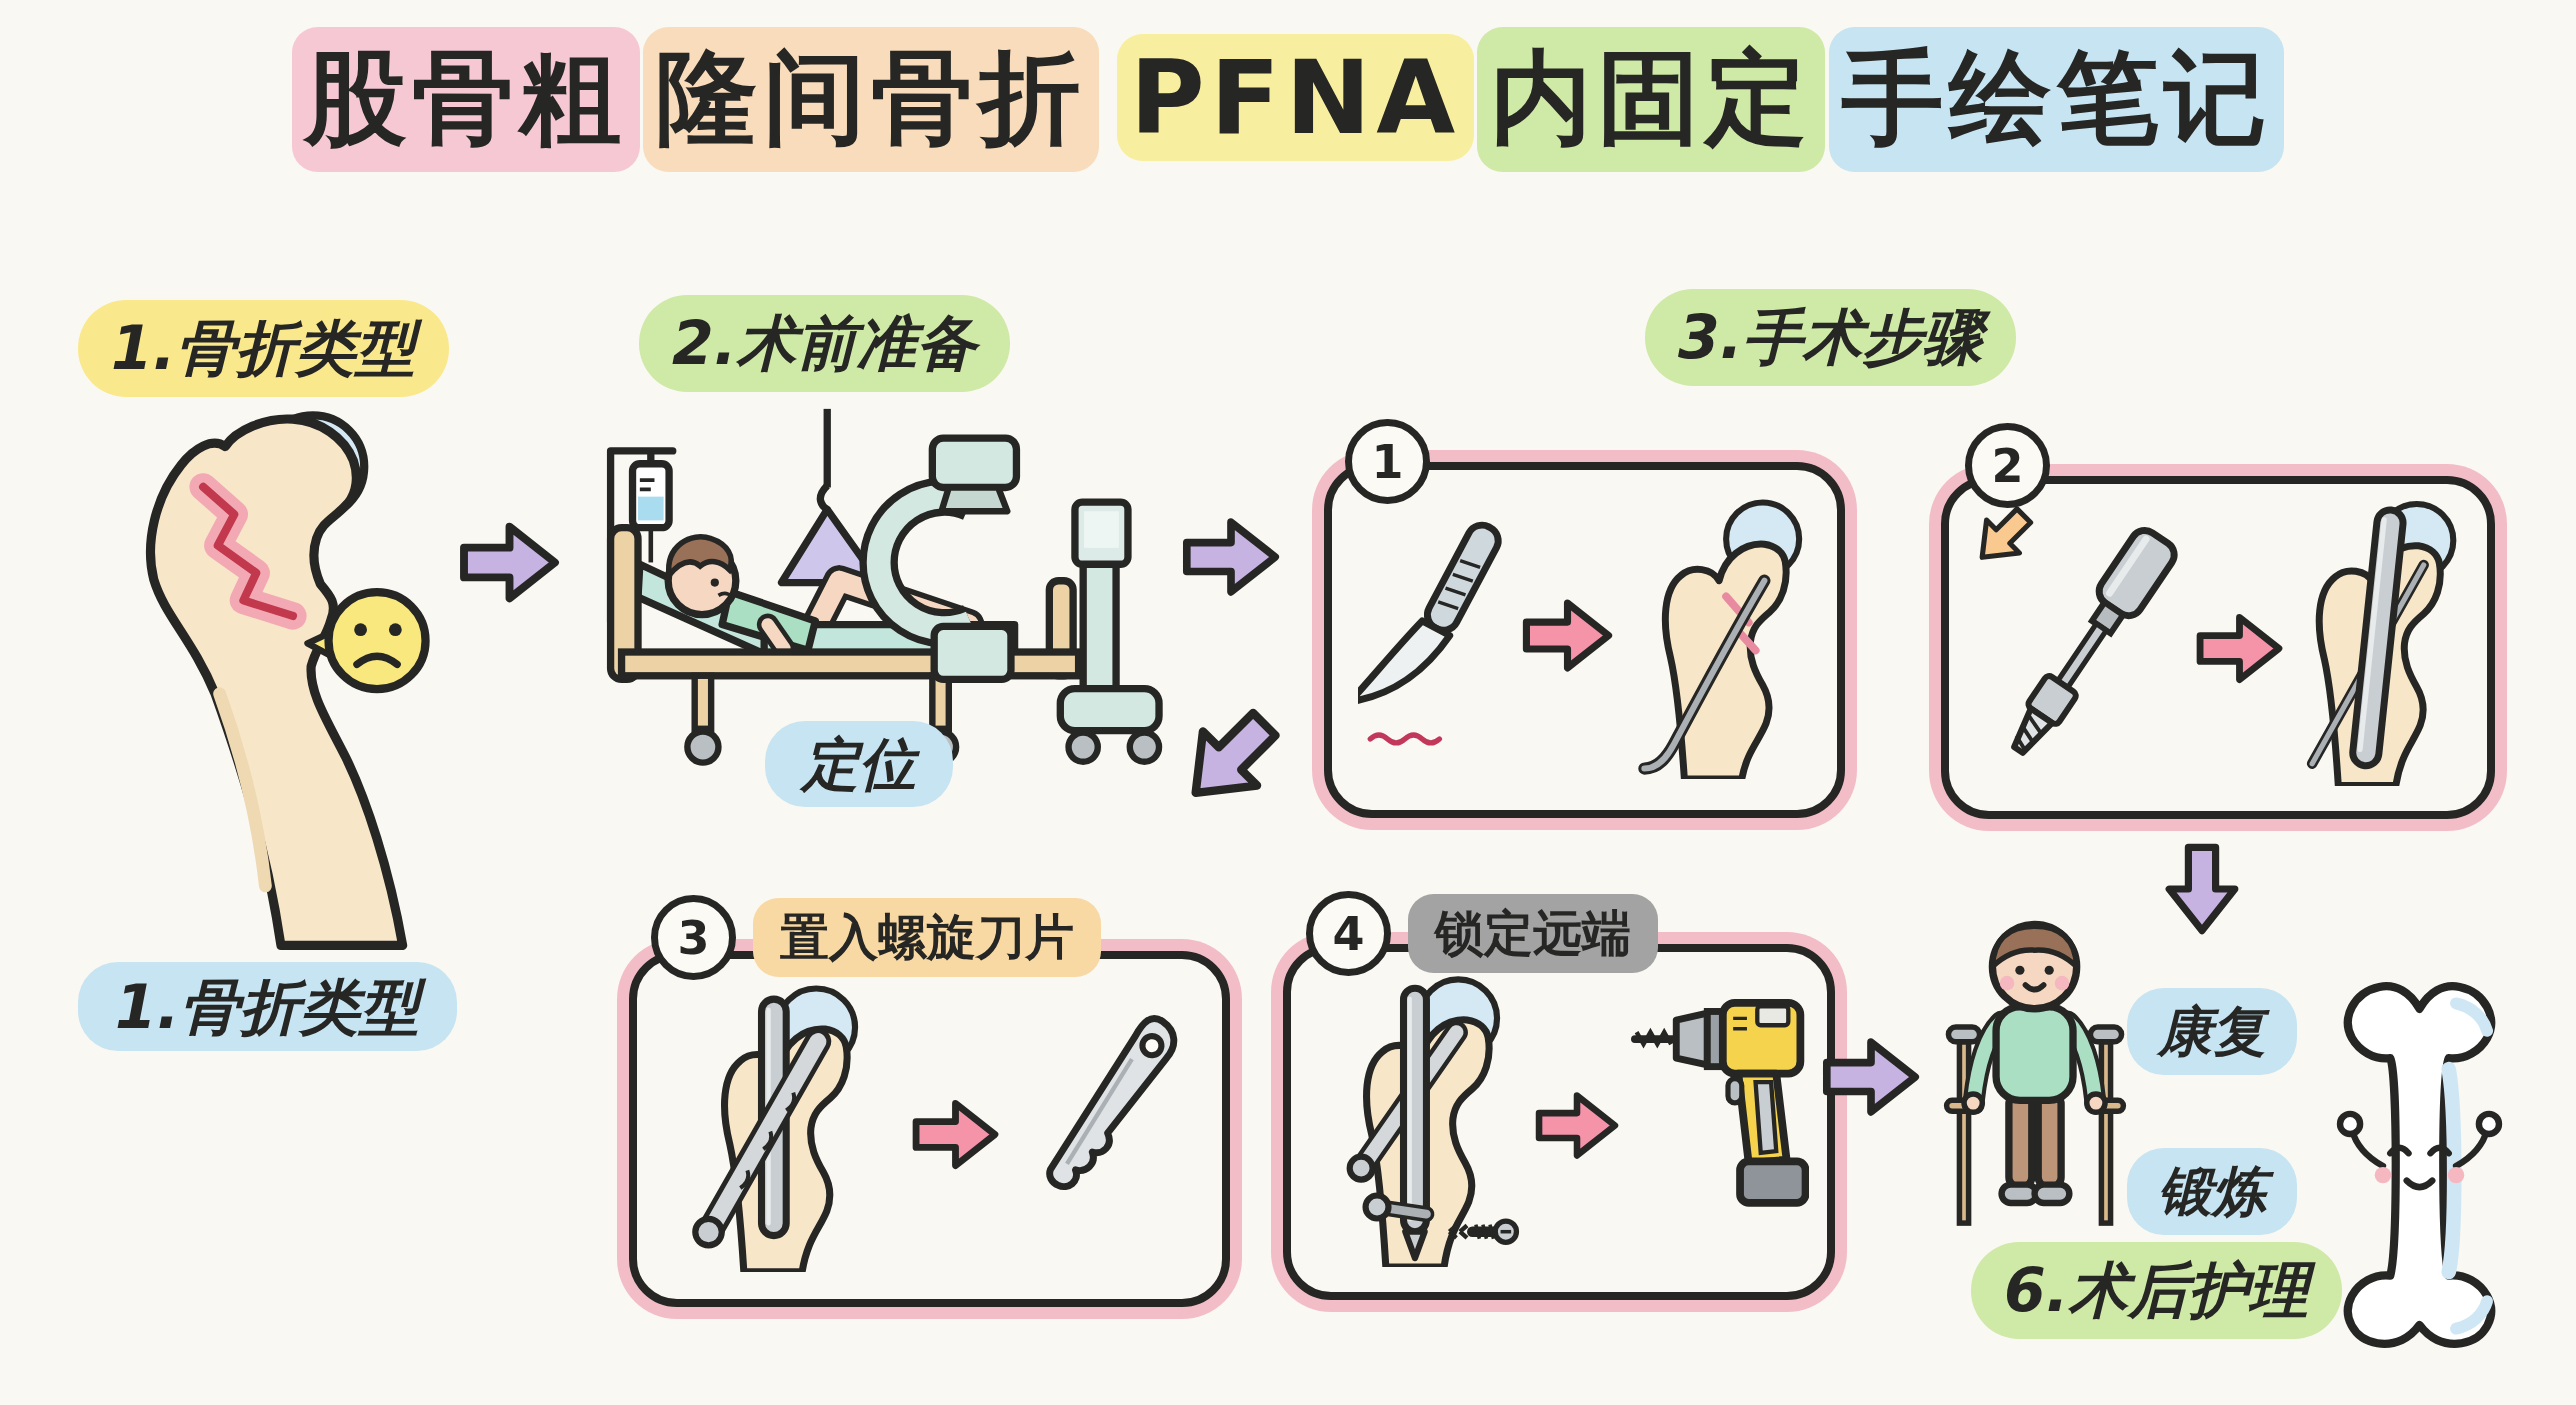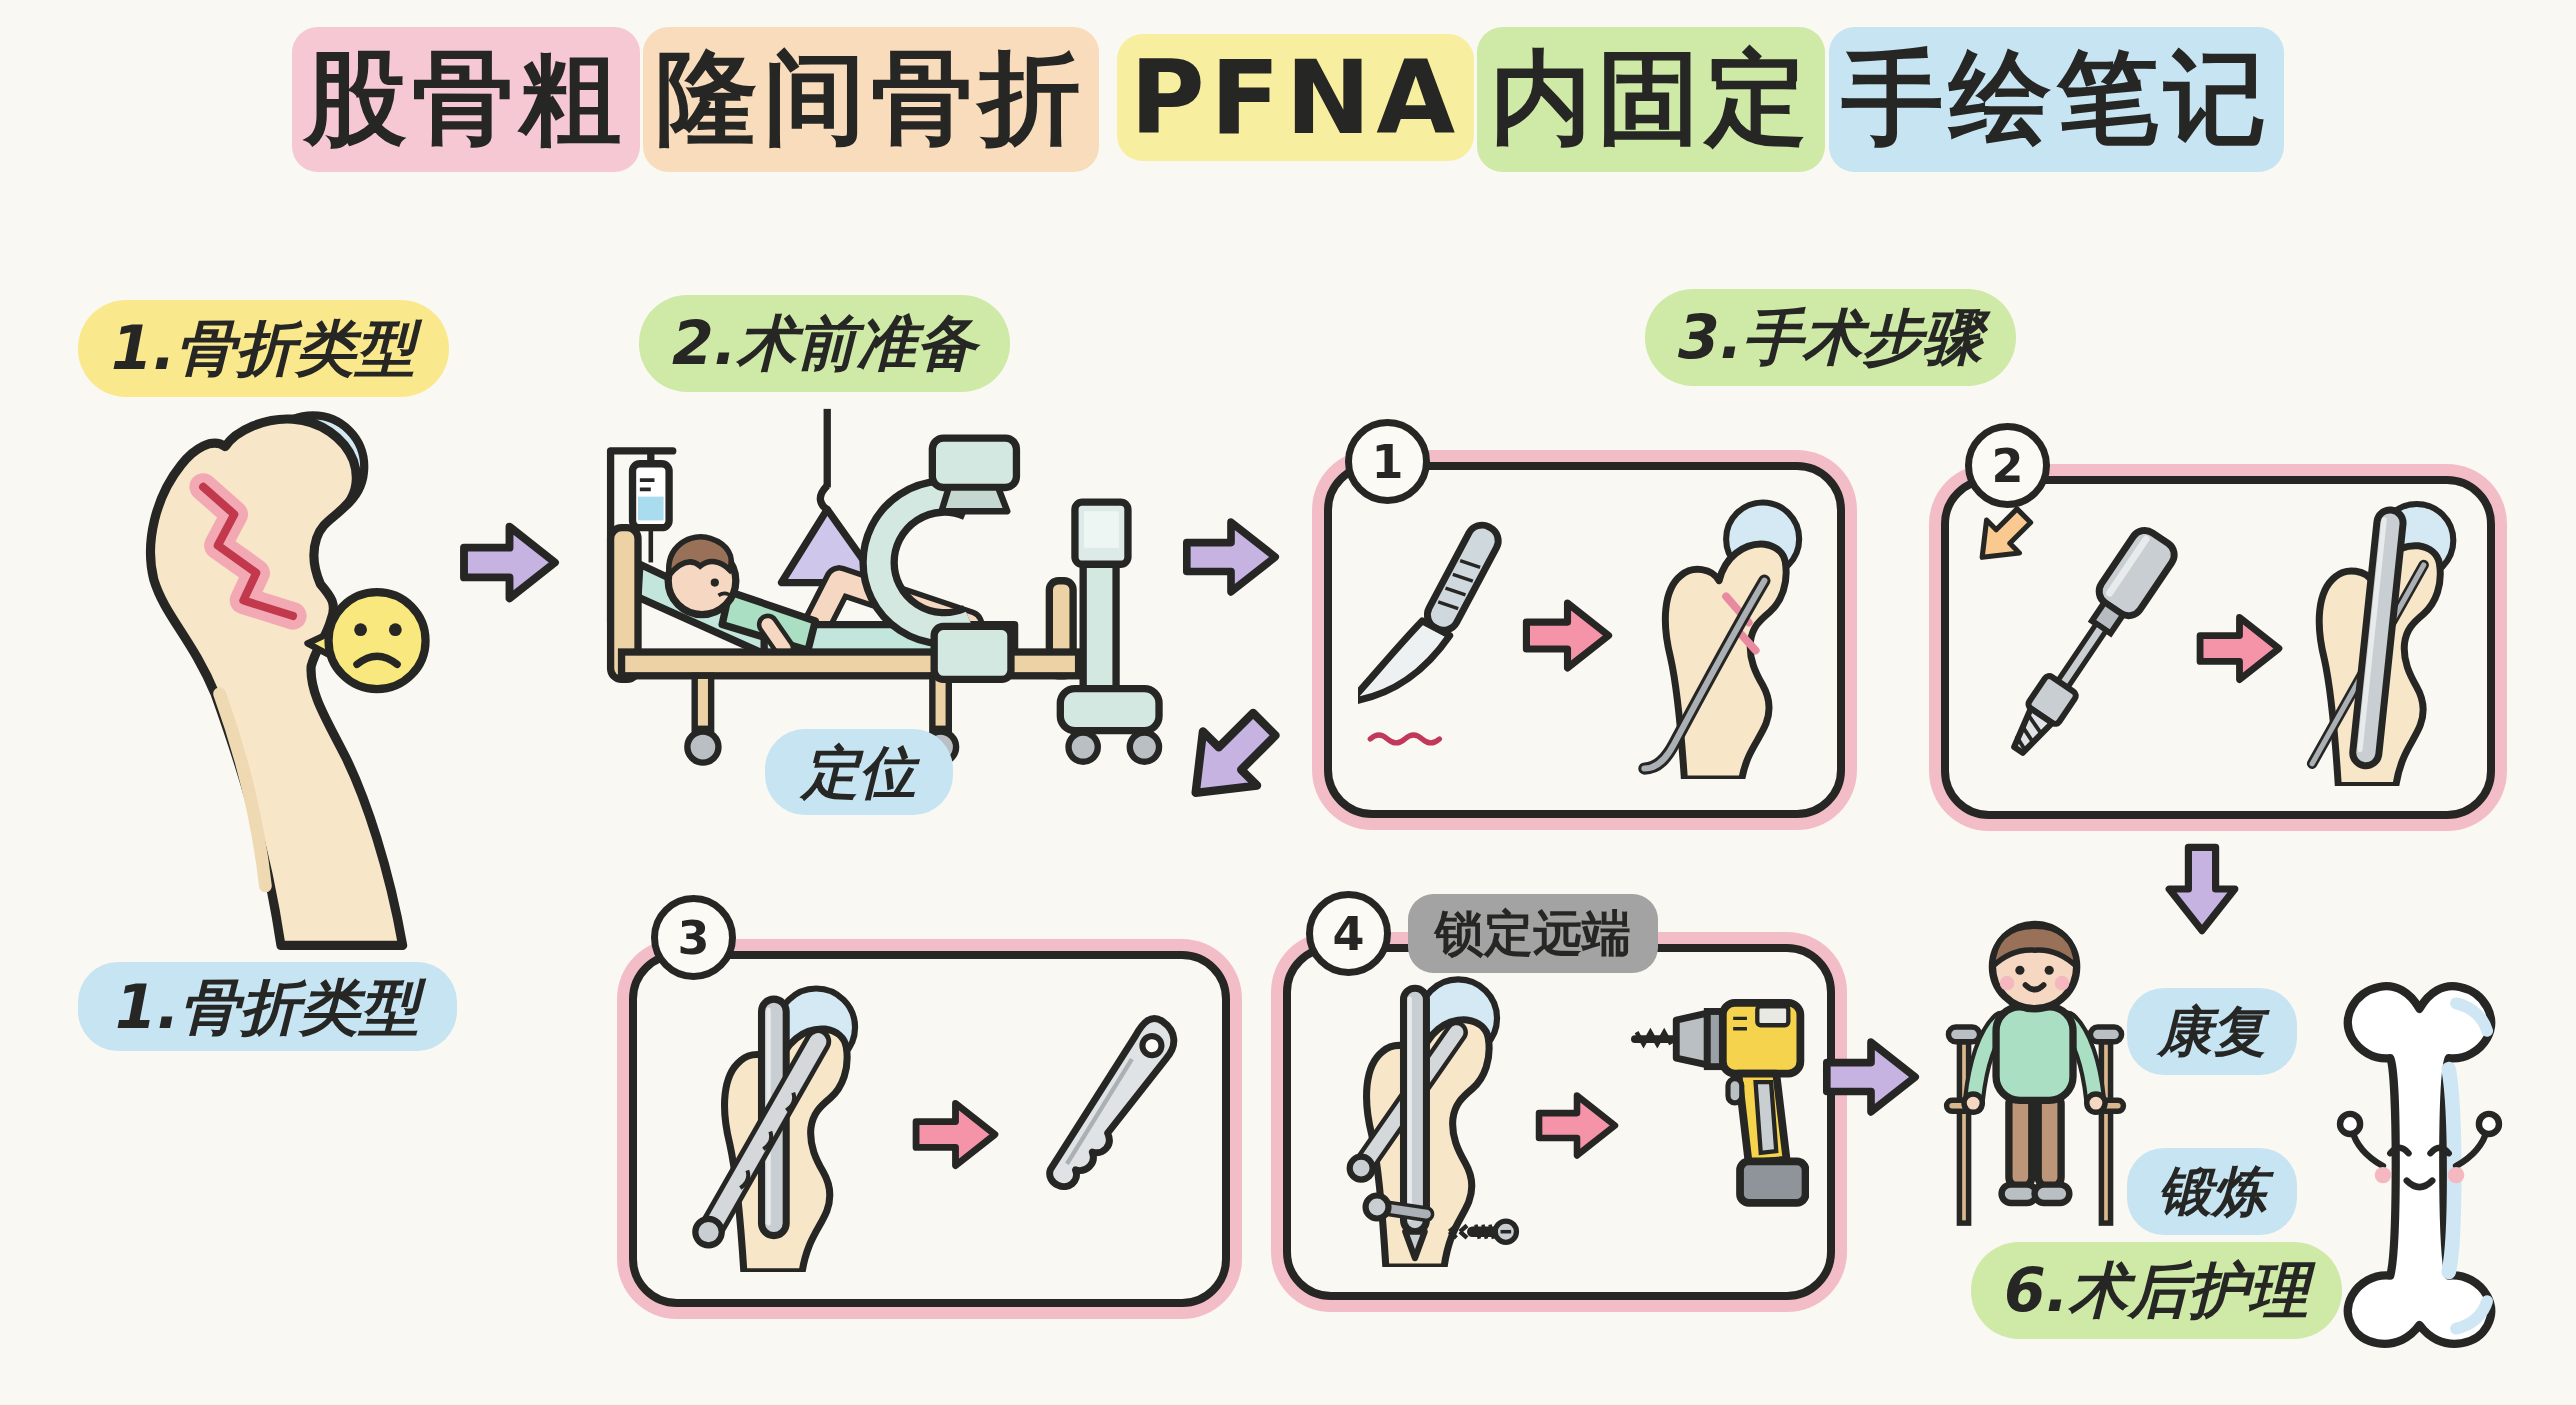--- a/index.html
+++ b/index.html
@@ -129,21 +129,21 @@
     <rect x="545" y="118" width="36" height="195" fill="#d4e8e2" stroke="#262624" stroke-width="8"></rect>
     <rect x="536" y="104" width="58" height="68" rx="8" fill="#dcebe7" stroke="#262624" stroke-width="8"></rect>
     <rect x="546" y="114" width="38" height="40" fill="#eef6f3"></rect>
     <rect x="520" y="308" width="108" height="46" rx="16" fill="#d4e8e2" stroke="#262624" stroke-width="8"></rect>
     <circle cx="545" cy="372" r="16" fill="#b9bfc3" stroke="#262624" stroke-width="7"></circle>
     <circle cx="612" cy="372" r="16" fill="#b9bfc3" stroke="#262624" stroke-width="7"></circle>
   </g>
 </svg>
 </div>
 
-<div class="pill small-pill" style="left: 765px; top: 721px; background-color: rgb(198, 228, 241); margin-top: 8px;">定位</div>
+<div class="pill small-pill" style="left: 765px; top: 721px; background-color: rgb(198, 228, 241);">定位</div>
 
 <div class="abs" style="left:1180px;top:512px;width:102px;height:90px">
 <svg viewBox="0 0 120 100" width="102" height="90">
       <path d="M8 33 L60 33 L60 9 L112 50 L60 91 L60 67 L8 67 Z" fill="#c6b3e2" stroke="#262624" stroke-width="9" stroke-linejoin="round"></path>
     </svg>
 </div>
 
 <div class="abs" style="left:1174px;top:706px;width:112px;height:105px;transform:rotate(135deg)">
 <svg viewBox="0 0 120 100" width="112" height="105">
       <path d="M8 33 L60 33 L60 9 L112 50 L60 91 L60 67 L8 67 Z" fill="#c6b3e2" stroke="#262624" stroke-width="9" stroke-linejoin="round"></path>
@@ -222,20 +222,21 @@
 </div>
 
 <div class="abs" style="left:2154px;top:834px;width:96px;height:110px;transform:rotate(90deg)">
 <svg viewBox="0 0 120 100" width="96" height="110">
       <path d="M8 33 L60 33 L60 9 L112 50 L60 91 L60 67 L8 67 Z" fill="#c6b3e2" stroke="#262624" stroke-width="9" stroke-linejoin="round"></path>
     </svg>
 </div>
 
 <div class="step-label" style="left:651px;top:895px">
   <span class="badge">3</span>
+  <span class="step-pill" style="background-color: rgb(248, 217, 164);">置入螺旋刀片</span>
 </div>
 <div class="step-box" style="left:629px;top:951px;width:585px;height:340px">
   <div class="abs" style="left:38px;top:16.5px">
     <svg viewBox="0 0 230 335" width="203" height="296">
       <circle cx="160" cy="58" r="44" fill="#d4e9f4" stroke="#262624" stroke-width="7"></circle>
       <path d="M78 335 C74 272 70 226 62 190 C52 150 54 112 74 96 C88 84 110 88 118 102 C124 76 146 58 170 60 C184 62 192 70 194 80 C198 104 190 126 176 138 C164 148 156 156 154 172 C152 192 160 208 168 222 C176 236 178 250 172 266 C164 286 150 298 144 335 Z" fill="#f8e6c8" stroke="#262624" stroke-width="8" stroke-linejoin="round"></path>
       <g>
         <rect x="98" y="26" width="28" height="268" rx="14" fill="#c9ced2" stroke="#262624" stroke-width="8"></rect>
         <path d="M106 38 L106 280" stroke="#e8ebec" stroke-width="5" stroke-linecap="round"></path>
       </g>

